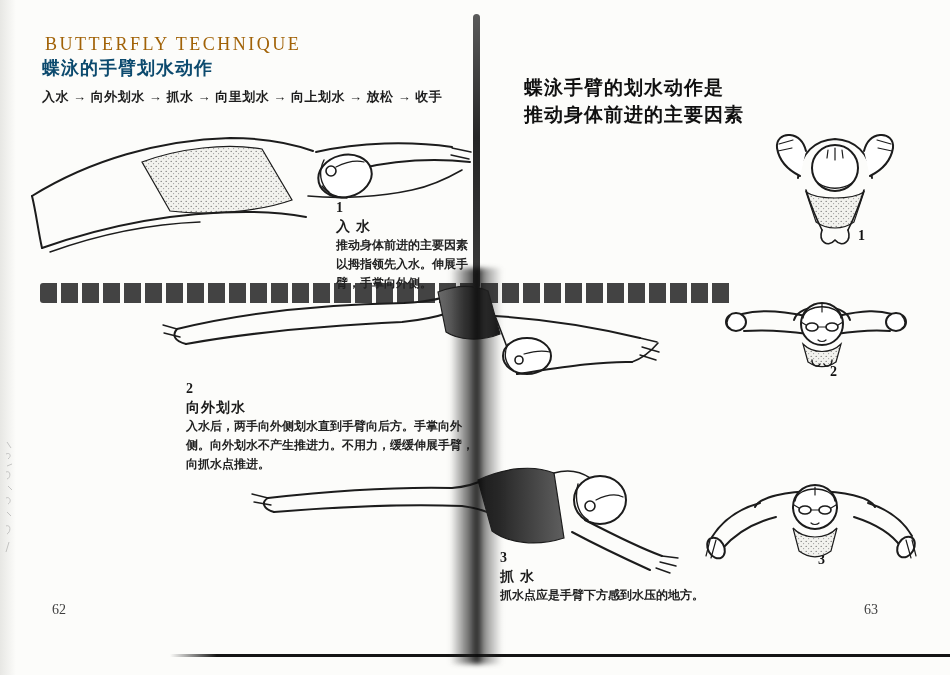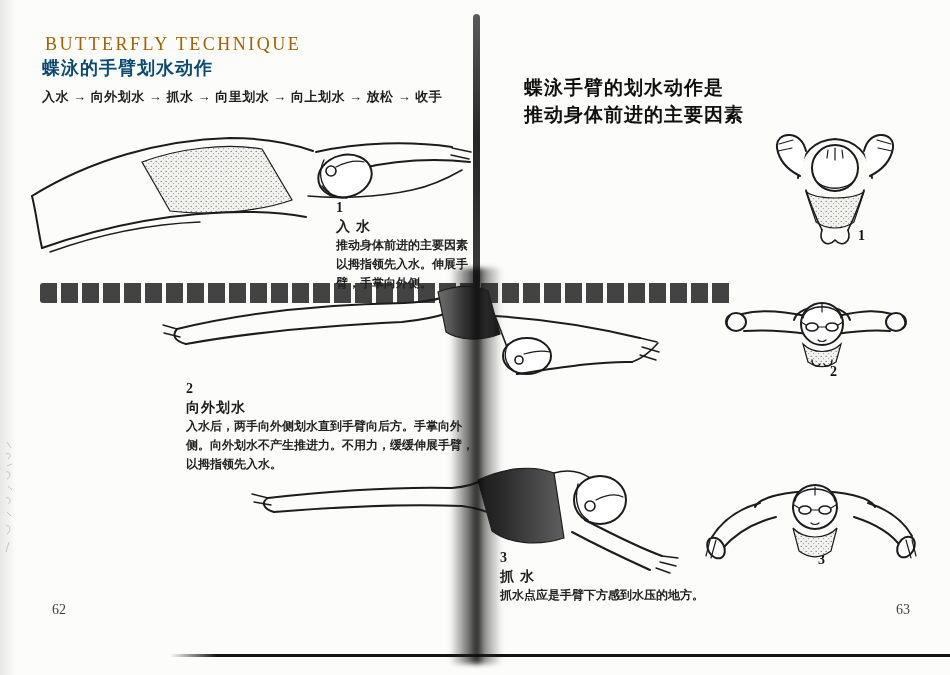--- a/index.html
+++ b/index.html
@@ -56,35 +56,35 @@
     <div class="line">推动身体前进的主要因素</div>
     <div class="line">以拇指领先入水。伸展手</div>
     <div class="line">臂，手掌向外侧。</div>
   </div>
 
   <div class="abs step" style="left:186px;top:381px;">
     <div class="num">2</div>
     <div class="name">向外划水</div>
     <div class="line">入水后，两手向外侧划水直到手臂向后方。手掌向外</div>
     <div class="line">侧。向外划水不产生推进力。不用力，缓缓伸展手臂，</div>
-    <div class="line">以拇指领先入水。</div>
+    <div class="line">向抓水点推进。</div>
   </div>
 
   <div class="abs step" style="left:500px;top:550px;">
     <div class="num">3</div>
     <div class="name">抓 水</div>
     <div class="line">抓水点应是手臂下方感到水压的地方。</div>
   </div>
 
   <div class="abs figno" style="left:858px;top:228px;">1</div>
   <div class="abs figno" style="left:830px;top:364px;">2</div>
   <div class="abs figno" style="left:818px;top:552px;">3</div>
 
   <div class="abs pageno" style="left:52px;top:602px;">62</div>
-  <div class="abs pageno" style="left:896px;top:602px;">63</div>
+  <div class="abs pageno" style="left:864px;top:602px;">63</div>
 
   <svg class="abs scribble" width="16" height="120">
     <g stroke="#8a8a8a" stroke-width="1" fill="none">
       <path d="M6 4 L10 10 M5 16 C9 14 11 18 7 21 M6 28 L11 26 M5 34 C10 32 10 40 6 41
                M7 48 L11 52 M5 60 C9 58 11 64 7 66 M6 74 L10 78 M5 88 C10 86 10 94 6 96 M8 104 L5 114"></path>
     </g>
   </svg>
 
   <svg class="abs" style="left:0;top:0;" width="950" height="675" viewBox="0 0 950 675">
     <defs>

